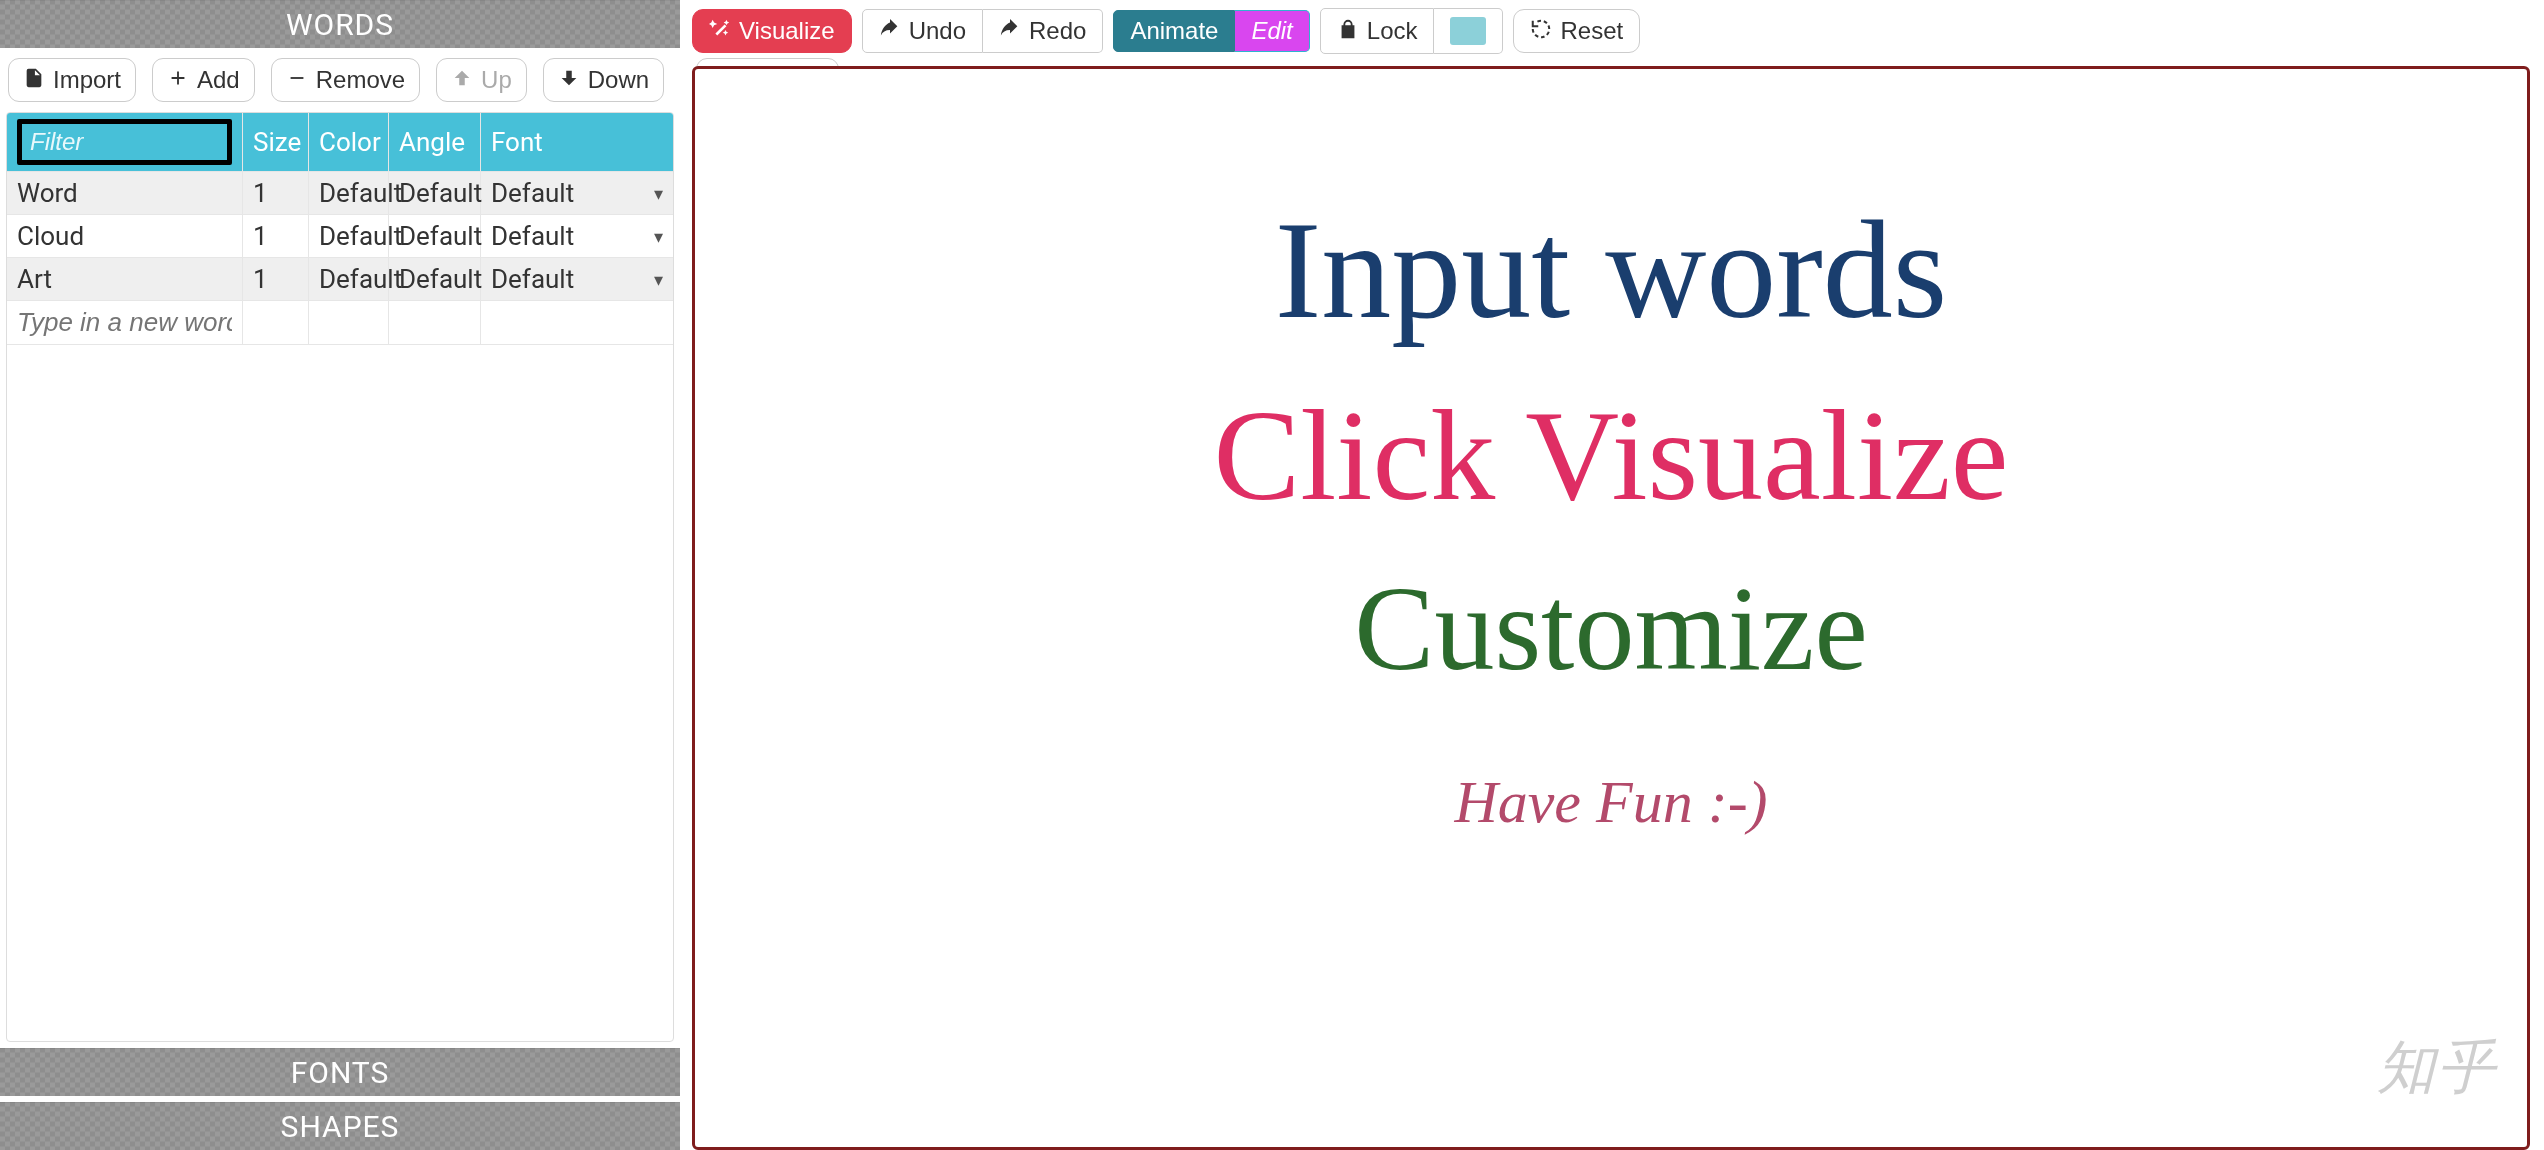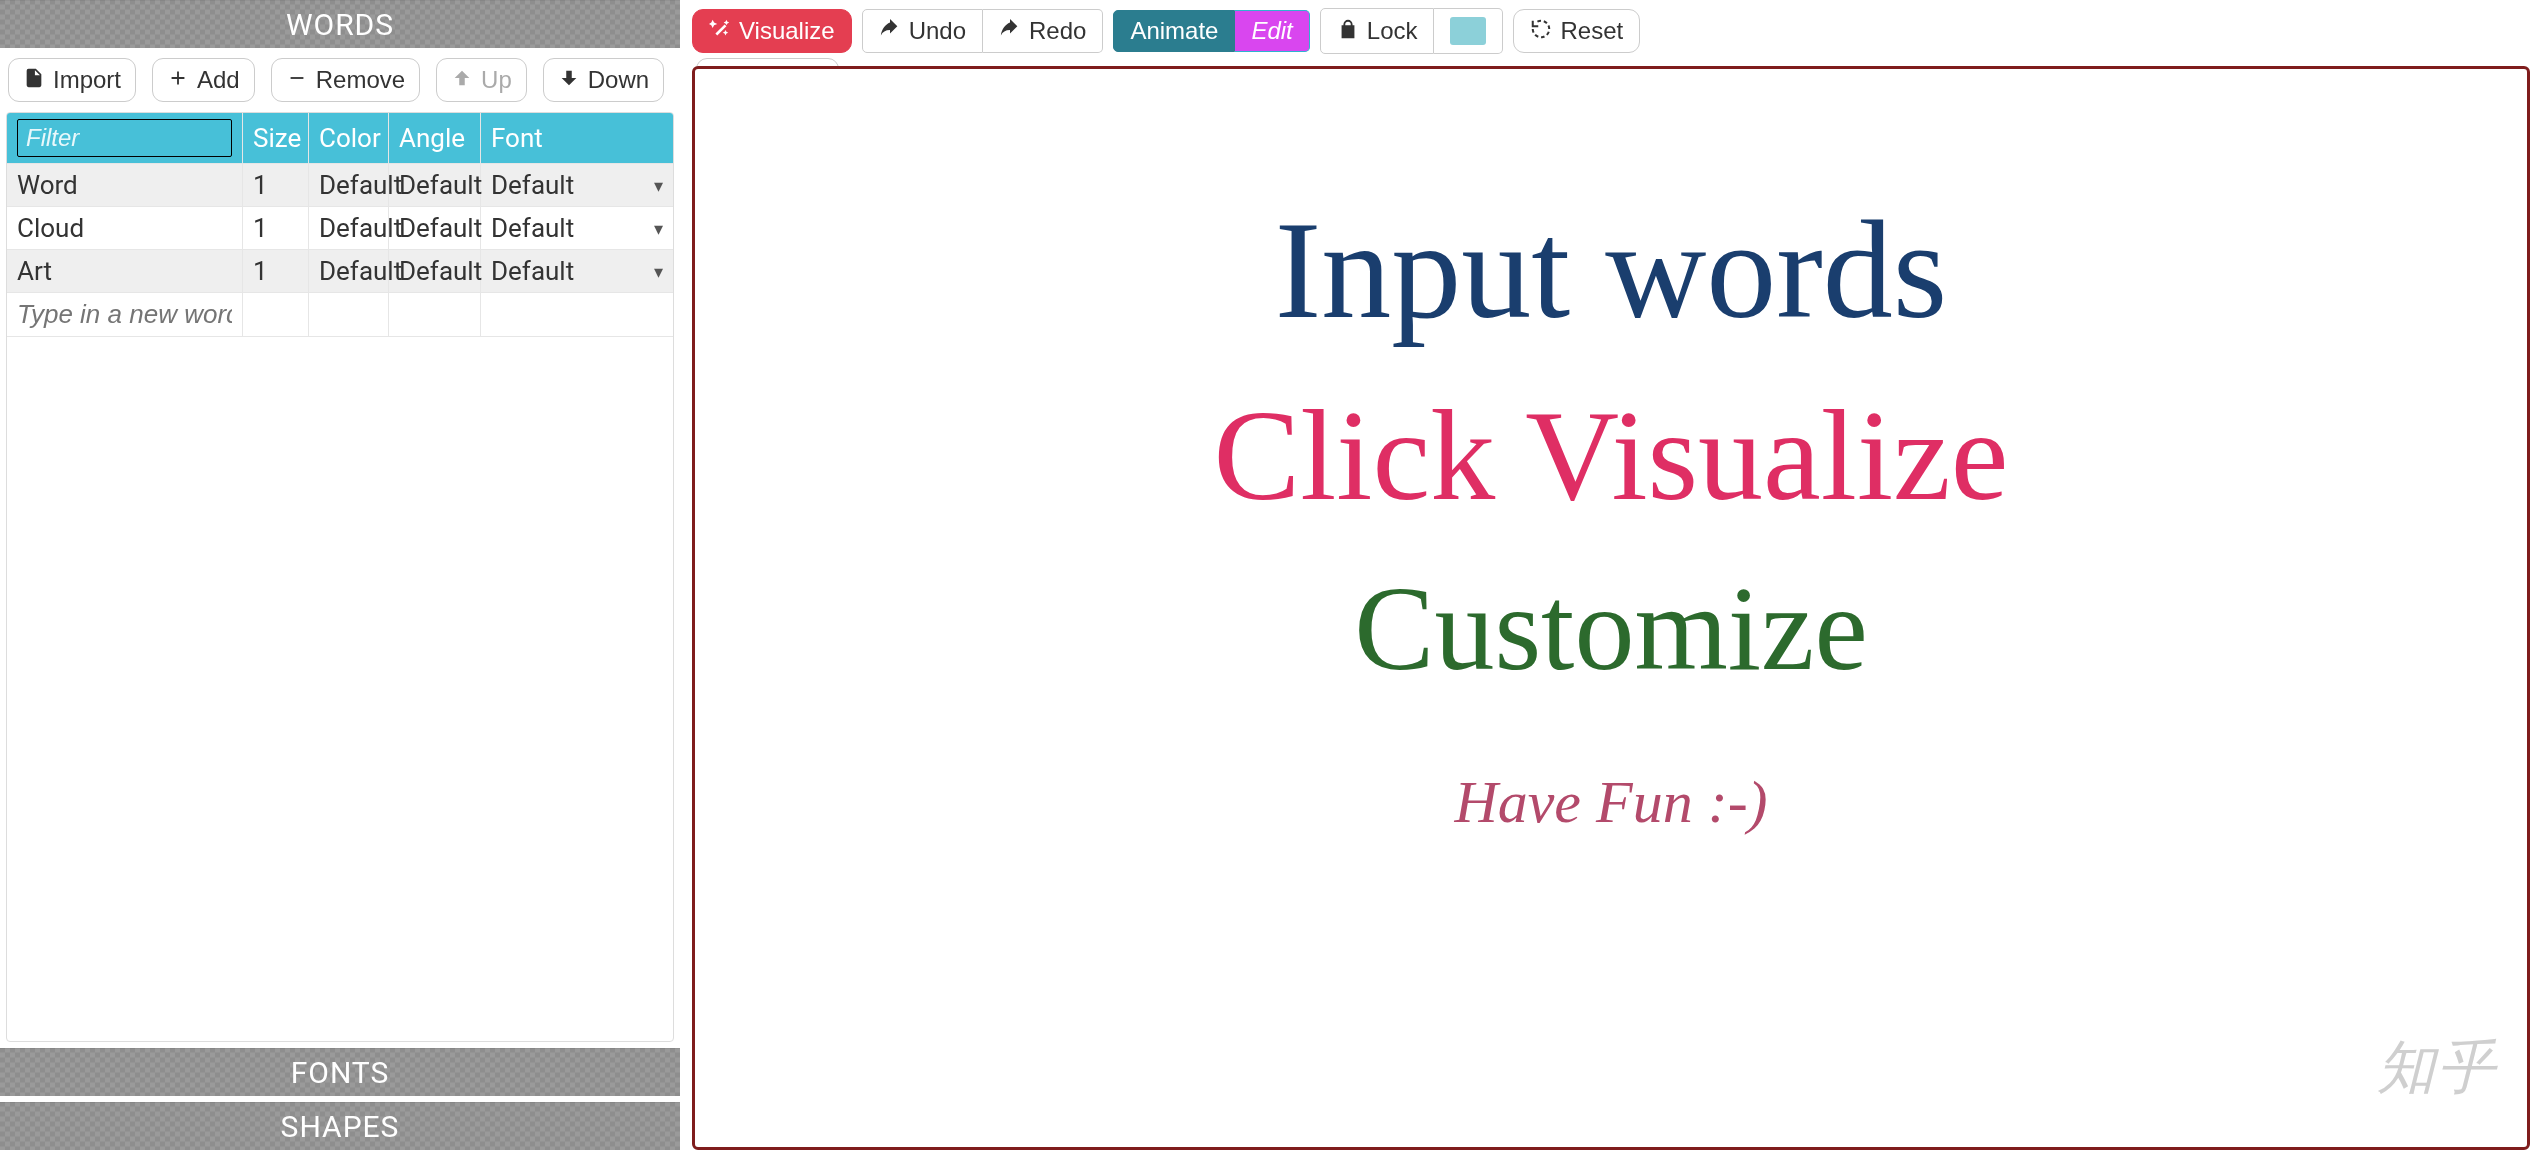--- a/index.html
+++ b/index.html
@@ -30,21 +30,21 @@
   .btn .ico { font-size:22px; display:inline-block; }
   .btn.small { padding:8px 14px; }
 
   
   .tbl { border:1px solid #ddd; border-radius:4px; margin:0 6px; display:flex; flex-direction:column; flex:1; overflow:hidden; }
   .thead, .trow { display:grid; grid-template-columns: 236px 66px 80px 92px 1fr; }
   .thead { background:#47c0d8; color:#fff; font-size:26px; }
   .th, .td { padding:6px 10px; border-right:1px solid #e6e6e6; border-bottom:1px solid #e6e6e6; display:flex; align-items:center; position:relative; }
   .th:last-child, .td:last-child { border-right:none; }
   .th.filter input {
-    width:100%; background:#47c0d8; border:1px solid #000000; color:#fff;
+    width:100%; background:#47c0d8; border:5px solid #000000; color:#fff;
     padding:4px 8px; font-size:24px; outline:none; border-radius:2px;
   }
   .th.filter input::placeholder { color:#e8f8fb; font-style:italic; }
   .trow { background:#fff; }
   .trow:nth-child(odd) { background:#efefef; }
   .td { font-size:26px; color:#333; }
   .td .caret { position:absolute; right:10px; color:#555; font-size:18px; }
   .trow.newrow .td:first-child input {
     width:100%; border:none; background:transparent; font-size:26px;
     font-style:italic; color:#888; outline:none;

